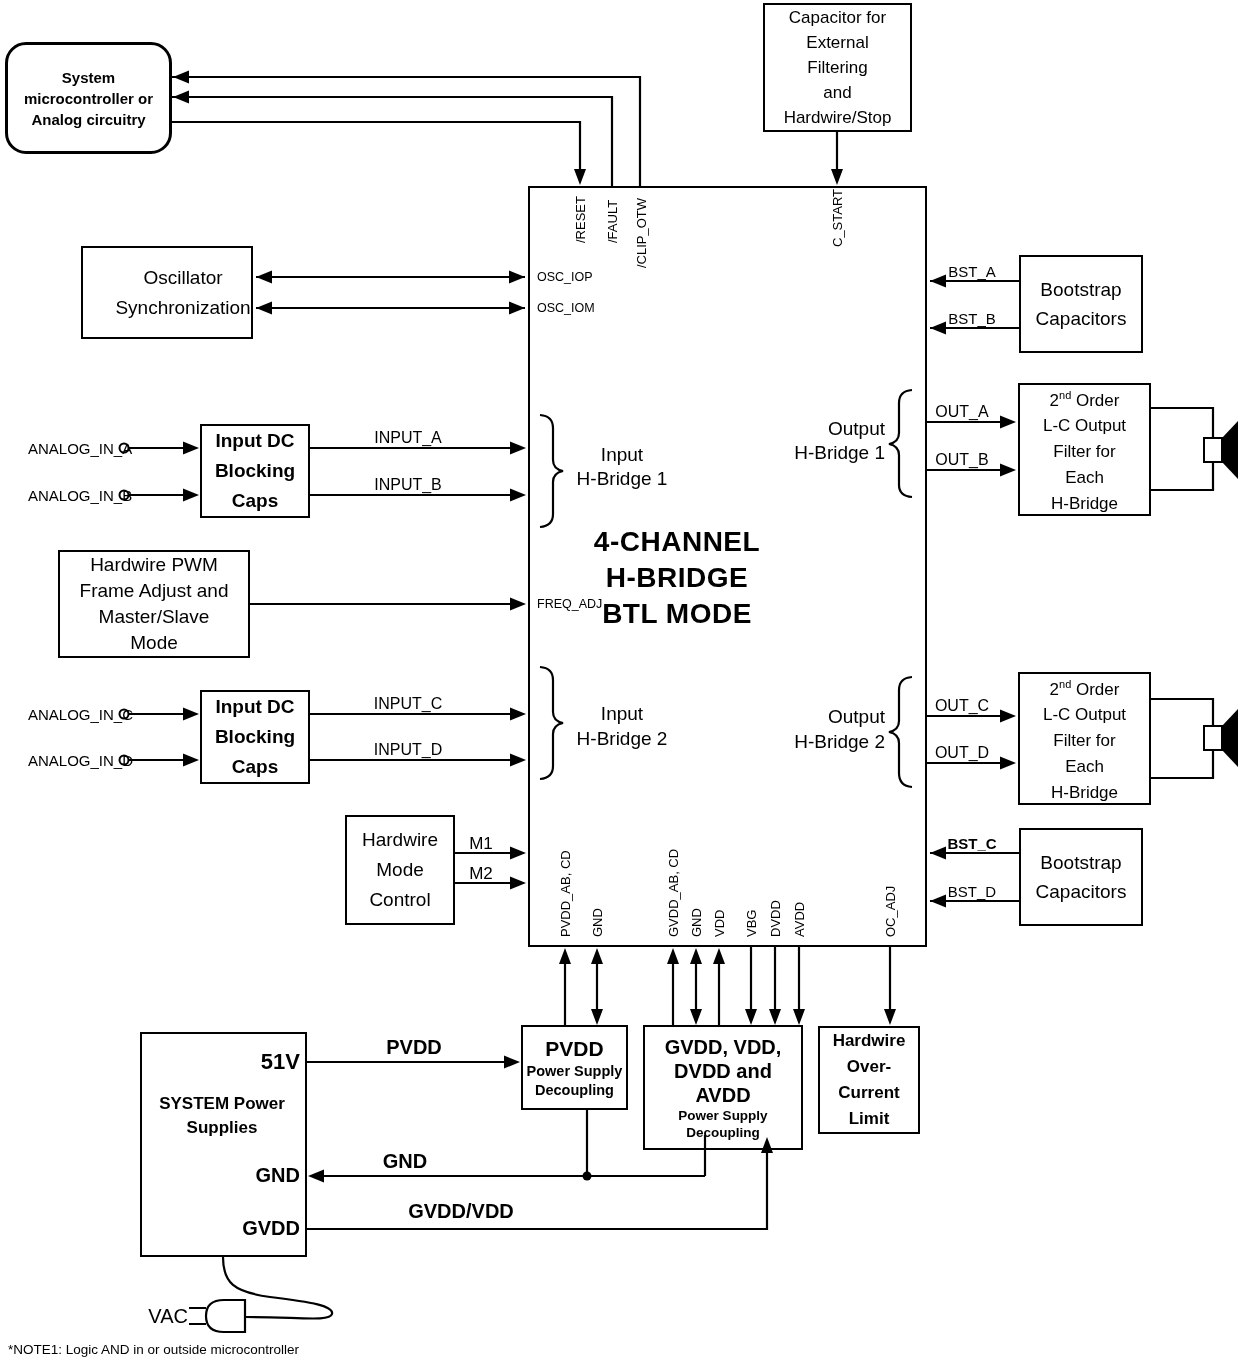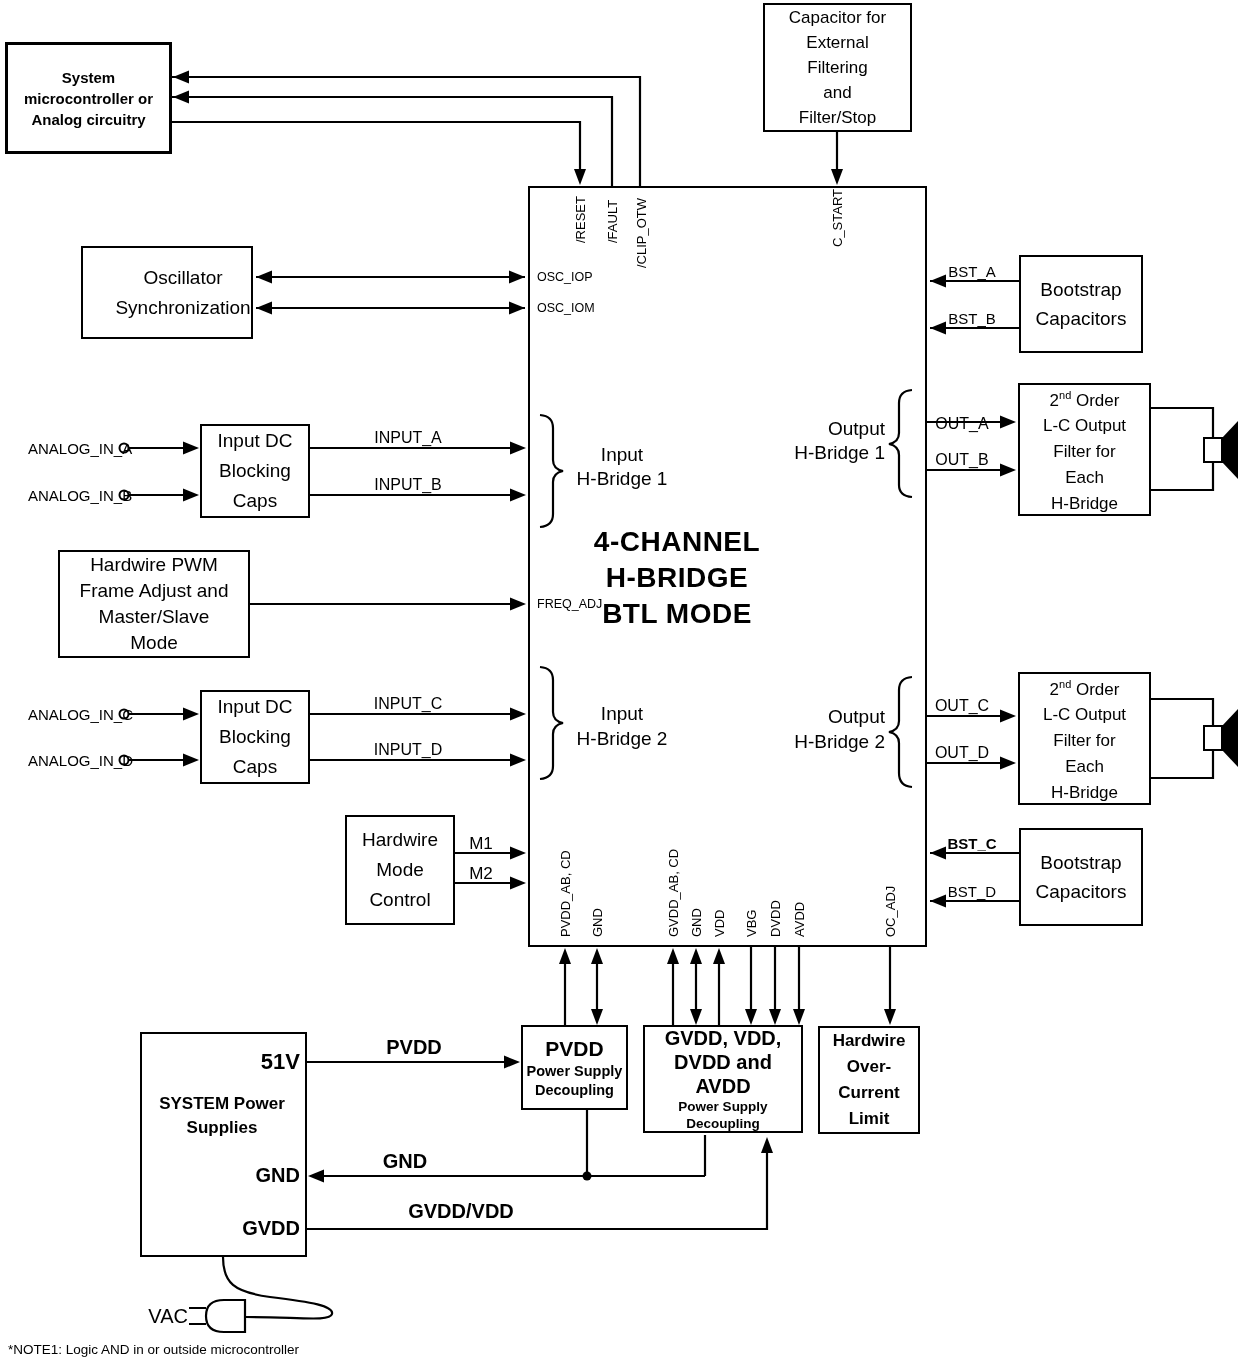--- a/index.html
+++ b/index.html
@@ -23,21 +23,21 @@
     position:absolute; z-index:3; white-space:nowrap;
     font-size:13px; transform-origin:0 0; transform:rotate(-90deg);
   }
   .pin-h { position:absolute; z-index:3; white-space:nowrap; font-size:12.5px; }
   .sig { font-size:16px; }
   .b { font-weight:bold; }
   .micro-t { font-weight:bold; font-size:15px; line-height:21px; }
   .cap-t { font-size:17px; line-height:25px; }
   .osc-t { font-size:19px; line-height:30px; }
   .bst-t { font-size:19px; line-height:29px; }
-  .dc-t  { font-size:19px; line-height:30px; }
+  .dc-t  { font-size:19px; line-height:30px;font-weight:bold; }
   .pwm-t { font-size:19px; line-height:26px; }
   .mode-t{ font-size:19px; line-height:30px; }
   .filt-t{ font-size:17px; line-height:26px; }
   .filt-t sup { font-size:11px; }
   .ocl-t { font-weight:bold; font-size:17px; line-height:26px; }
   .title-line { font-weight:bold; font-size:28px; letter-spacing:0.5px; }
   .sec { font-size:19px; }
   .rail { font-weight:bold; font-size:20px; }
   .ra { transform:translateX(-100%); }
 </style>
@@ -209,32 +209,32 @@
       <path d="M540,667 Q553,668 553,680 L553,712 Q553,721 563,723 Q553,725 553,734 L553,766 Q553,778 540,779"></path>
     </g>
     <g>
       <path d="M912,390 Q899,391 899,403 L899,433 Q899,442 889,444 Q899,446 899,455 L899,485 Q899,496 912,497"></path>
     </g>
     <g>
       <path d="M912,677 Q899,678 899,690 L899,721 Q899,730 889,732 Q899,734 899,743 L899,773 Q899,786 912,787"></path>
     </g>
   </svg>
 
-  <div class="box" style="left:5px; top:42px; width:167px; height:112px; border-width:3px;">
+  <div class="box" style="left:5px; top:42px; width:167px; height:112px; border-width:3px;border-radius:21px;">
     <div class="micro-t">System</div>
     <div class="micro-t">microcontroller or</div>
     <div class="micro-t">Analog circuitry</div>
   </div>
 
   <div class="box" style="left:763px; top:3px; width:149px; height:129px;">
     <div class="cap-t">Capacitor for</div>
     <div class="cap-t">External</div>
     <div class="cap-t">Filtering</div>
     <div class="cap-t">and</div>
-    <div class="cap-t">Filter/Stop</div>
+    <div class="cap-t">Hardwire/Stop</div>
   </div>
 
   <div class="box" style="left:81px; top:246px; width:172px; height:93px;padding-left:32px;">
     <div class="osc-t">Oscillator</div>
     <div class="osc-t">Synchronization</div>
   </div>
 
   <div class="box" style="left:1019px; top:255px; width:124px; height:98px;">
     <div class="bst-t">Bootstrap</div>
     <div class="bst-t">Capacitors</div>
@@ -319,21 +319,21 @@
     <div class="bst-t">Bootstrap</div>
     <div class="bst-t">Capacitors</div>
   </div>
 
   <div class="box" style="left:521px; top:1025px; width:107px; height:85px;">
     <div class="b" style="font-size:21px; line-height:26px;">PVDD</div>
     <div class="b" style="font-size:14.5px; line-height:19px;">Power Supply</div>
     <div class="b" style="font-size:14.5px; line-height:19px;">Decoupling</div>
   </div>
 
-  <div class="box" style="left:643px; top:1025px; width:160px; height:108px;">
+  <div class="box" style="left:643px; top:1025px; width:160px; height:125px;">
     <div class="b" style="font-size:20px; line-height:24px;">GVDD, VDD,</div>
     <div class="b" style="font-size:20px; line-height:24px;">DVDD and</div>
     <div class="b" style="font-size:20px; line-height:24px;">AVDD</div>
     <div class="b" style="font-size:13.5px; line-height:17px;">Power Supply</div>
     <div class="b" style="font-size:13.5px; line-height:17px;">Decoupling</div>
   </div>
 
   <div class="box" style="left:818px; top:1026px; width:102px; height:108px;">
     <div class="ocl-t">Hardwire</div>
     <div class="ocl-t">Over-</div>
@@ -351,21 +351,21 @@
   <div class="lbl" style="left:28px; top:440px; font-size:15px;">ANALOG_IN_A</div>
   <div class="lbl" style="left:28px; top:487px; font-size:15px;">ANALOG_IN_B</div>
   <div class="lbl" style="left:28px; top:706px; font-size:15px;">ANALOG_IN_C</div>
   <div class="lbl" style="left:28px; top:752px; font-size:15px;">ANALOG_IN_D</div>
 
   <div class="lbl ctr sig" style="left:408px; top:429px;">INPUT_A</div>
   <div class="lbl ctr sig" style="left:408px; top:476px;">INPUT_B</div>
   <div class="lbl ctr sig" style="left:408px; top:695px;text-align:center;">INPUT_C</div>
   <div class="lbl ctr sig" style="left:408px; top:741px;">INPUT_D</div>
 
-  <div class="lbl ctr sig" style="left:962px; top:403px;margin-top:12px;">OUT_A</div>
+  <div class="lbl ctr sig" style="left:962px; top:403px;">OUT_A</div>
   <div class="lbl ctr sig" style="left:962px; top:451px;">OUT_B</div>
   <div class="lbl ctr sig" style="left:962px; top:697px;">OUT_C</div>
   <div class="lbl ctr sig" style="left:962px; top:744px;">OUT_D</div>
 
   <div class="lbl ctr" style="left:972px; top:263px; font-size:15px;">BST_A</div>
   <div class="lbl ctr" style="left:972px; top:310px; font-size:15px;">BST_B</div>
   <div class="lbl ctr" style="left:972px; top:835px; font-size:15px;font-weight:bold;">BST_C</div>
   <div class="lbl ctr" style="left:972px; top:883px; font-size:15px;">BST_D</div>
 
   <div class="lbl ctr" style="left:481px; top:834px; font-size:17px;">M1</div>

